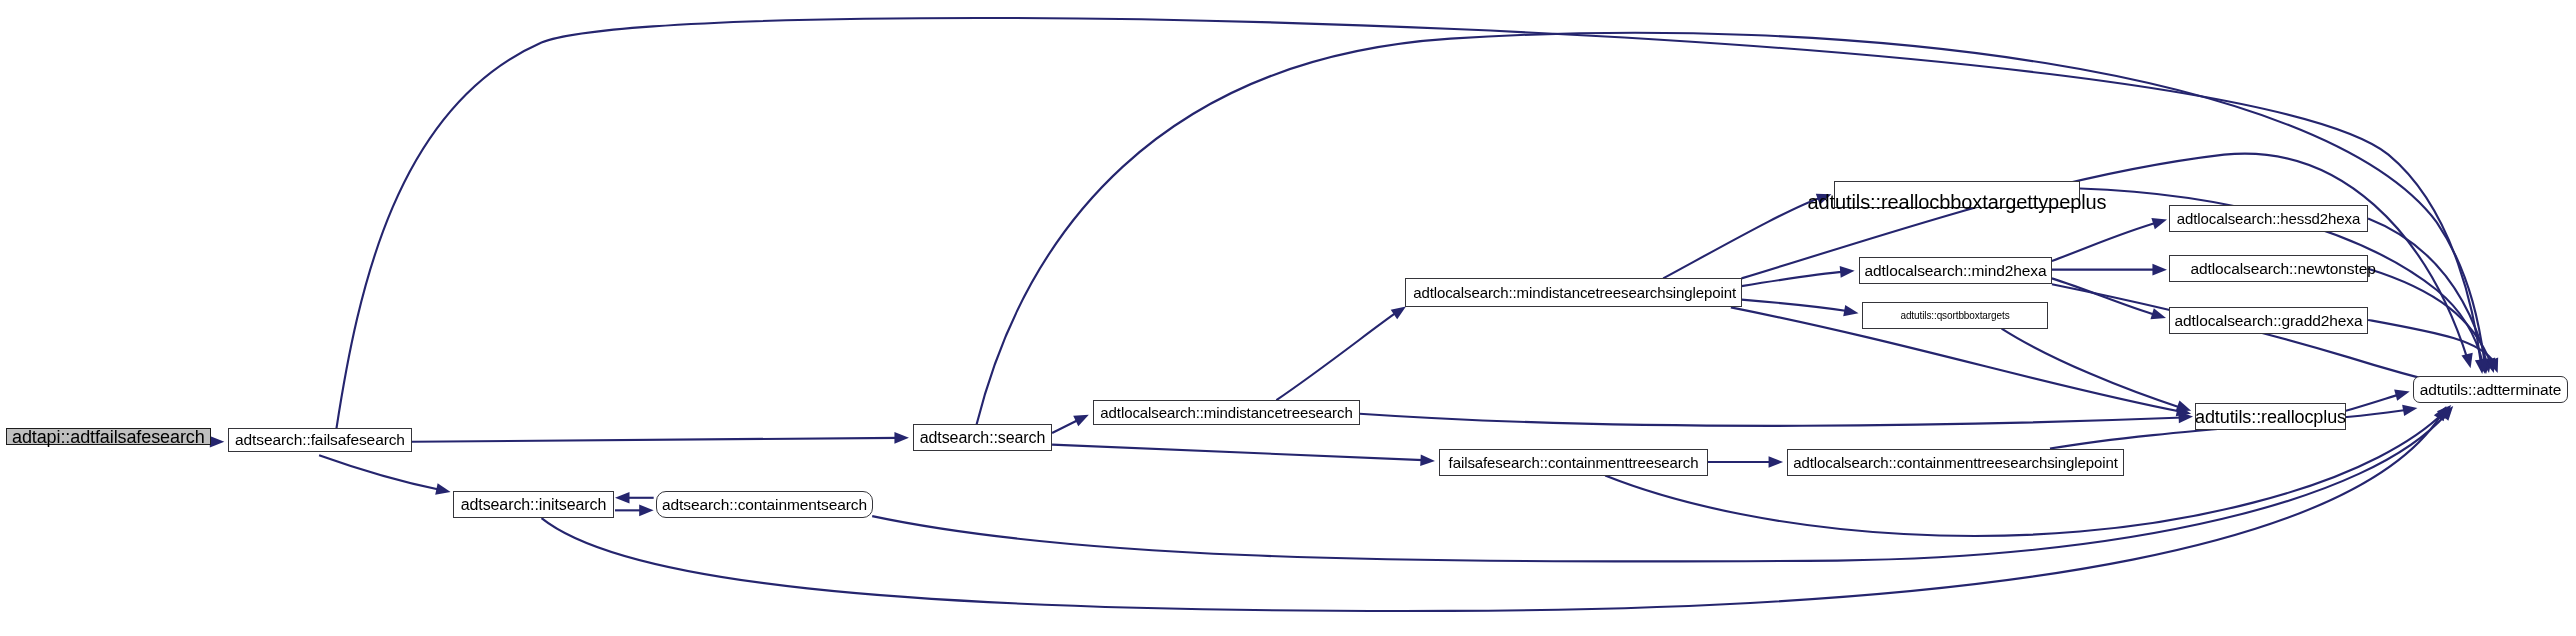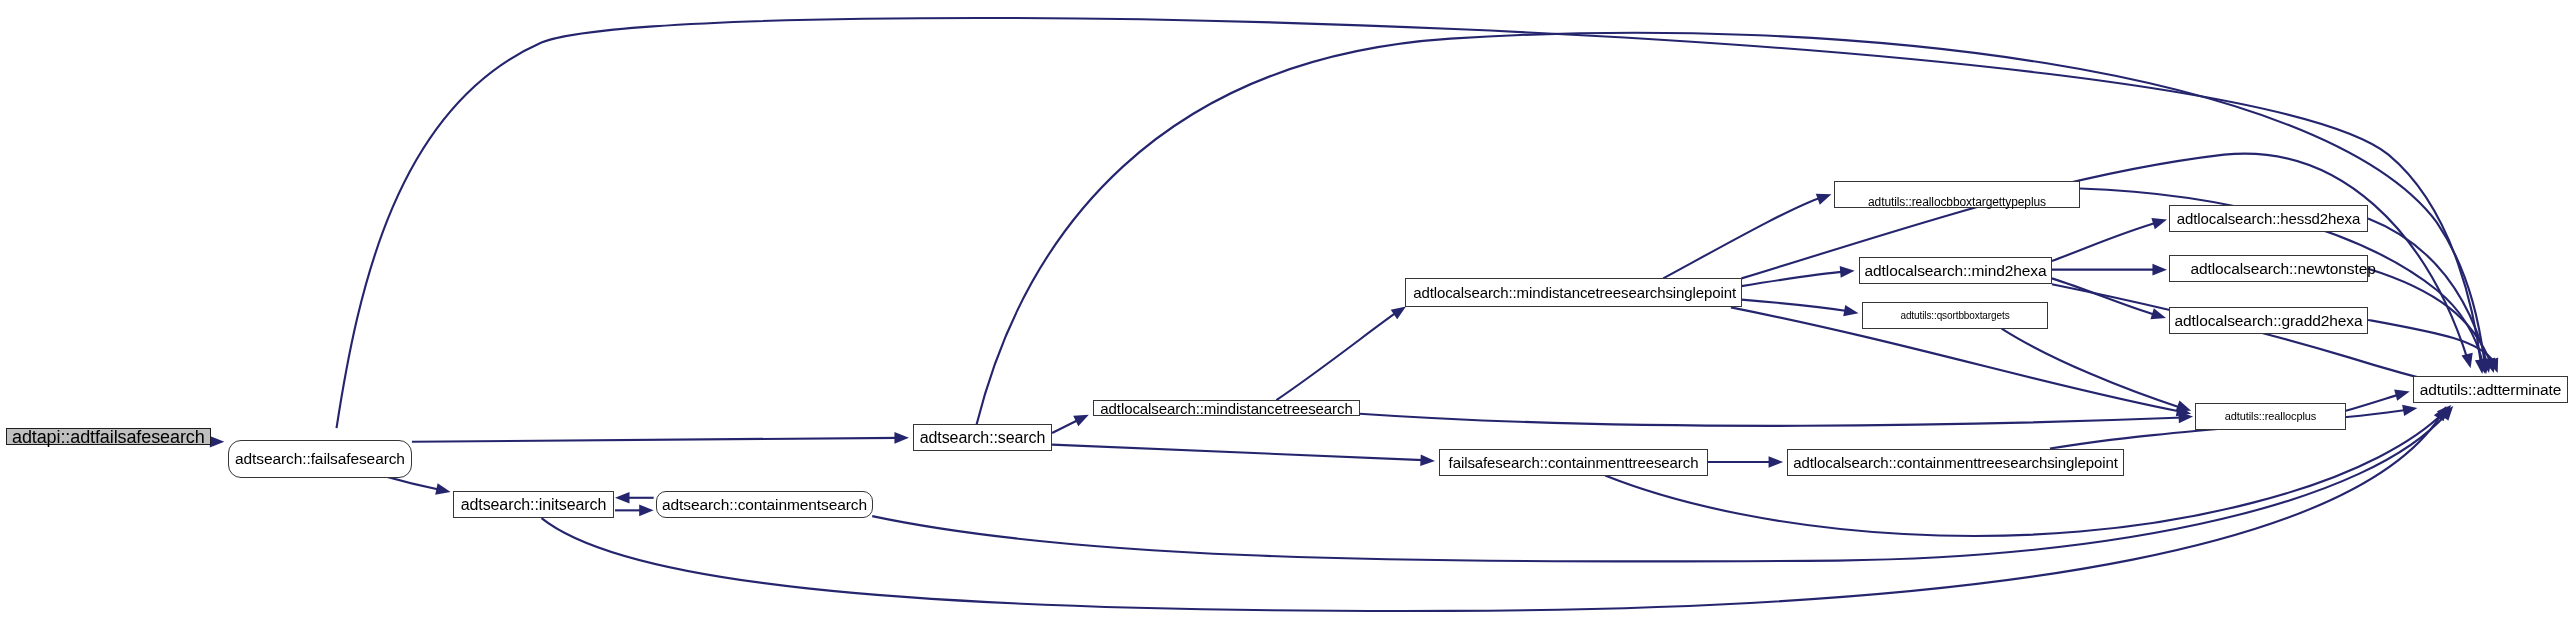--- a/index.html
+++ b/index.html
@@ -123,64 +123,64 @@
         <polygon class="edge-head" points="0,0 -15,-6 -15,6" transform="translate(2570,387) rotate(78)"></polygon>
         <path class="edge-path" d="M2426,425 C2450,418 2468,412 2482,408"></path>
         <polygon class="edge-head" points="0,0 -15,-6 -15,6" transform="translate(2492,405) rotate(-15)"></polygon>
       </g>
   </svg>
 
   <div id="nodes-layer">
       <div class="node-box root" style="left: 5.8px; top: 428px; width: 205px; height: 17px;">
         <span class="node-label" style="font-size: 18px;">adtapi::adtfailsafesearch</span>
       </div>
-      <div class="node-box" style="left: 228px; top: 440px; width: 184px; height: 38px; border-radius: 13px;">
+      <div class="node-box" style="left: 228px; top: 428px; width: 184px; height: 24px;">
         <span class="node-label" style="font-size: 15.5px;">adtsearch::failsafesearch</span>
       </div>
       <div class="node-box" style="left: 453px; top: 491px; width: 161px; height: 27px;">
         <span class="node-label" style="font-size: 16px;">adtsearch::initsearch</span>
       </div>
       <div class="node-box" style="left: 656px; top: 491px; width: 217px; height: 27px; border-radius: 10px;">
         <span class="node-label" style="font-size: 15.5px;">adtsearch::containmentsearch</span>
       </div>
       <div class="node-box" style="left: 913px; top: 424px; width: 139px; height: 27px;">
         <span class="node-label" style="font-size: 16px;">adtsearch::search</span>
       </div>
-      <div class="node-box" style="left: 1093px; top: 400px; width: 267px; height: 16px; align-items: center;">
+      <div class="node-box" style="left: 1093px; top: 400px; width: 267px; height: 25px; align-items: center;">
         <span class="node-label" style="font-size: 15px;">adtlocalsearch::mindistancetreesearch</span>
       </div>
       <div class="node-box" style="left: 1439px; top: 449px; width: 269px; height: 27px;">
         <span class="node-label" style="font-size: 15px;">failsafesearch::containmenttreesearch</span>
       </div>
       <div class="node-box" style="left: 1787px; top: 449px; width: 337px; height: 27px;">
         <span class="node-label" style="font-size: 15px;">adtlocalsearch::containmenttreesearchsinglepoint</span>
       </div>
       <div class="node-box" style="left: 1405px; top: 278px; width: 337px; height: 29px; padding-left: 8px;">
         <span class="node-label" style="font-size: 15px;">adtlocalsearch::mindistancetreesearchsinglepoint</span>
       </div>
       <div class="node-box" style="left: 1834px; top: 181px; width: 246px; height: 27px;">
-        <span class="node-label" style="font-size: 12px; margin-top: 15px;">adtutils::reallocbboxtargettypeplus</span>
+        <span class="node-label" style="font-size: 20px; margin-top: 15px;">adtutils::reallocbboxtargettypeplus</span>
       </div>
       <div class="node-box" style="left: 1859px; top: 257px; width: 193px; height: 27px;">
         <span class="node-label" style="font-size: 15.5px;">adtlocalsearch::mind2hexa</span>
       </div>
       <div class="node-box" style="left: 1862px; top: 302px; width: 186px; height: 27px;">
         <span class="node-label" style="font-size: 10px;">adtutils::qsortbboxtargets</span>
       </div>
       <div class="node-box" style="left: 2169px; top: 205px; width: 199px; height: 27px;">
         <span class="node-label" style="font-size: 15px;">adtlocalsearch::hessd2hexa</span>
       </div>
       <div class="node-box" style="left: 2169px; top: 255px; width: 199px; height: 27px; padding-left: 35px;">
         <span class="node-label" style="font-size: 15.5px;">adtlocalsearch::newtonstep</span>
       </div>
       <div class="node-box" style="left: 2169px; top: 307px; width: 199px; height: 27px;">
         <span class="node-label" style="font-size: 15.5px;">adtlocalsearch::gradd2hexa</span>
       </div>
       <div class="node-box" style="left: 2195px; top: 403px; width: 151px; height: 27px;">
-        <span class="node-label" style="font-size: 11px;">adtutils::reallocplus</span>
+        <span class="node-label" style="font-size: 18px;">adtutils::reallocplus</span>
       </div>
-      <div class="node-box" style="left: 2413px; top: 376px; width: 155px; height: 27px;">
+      <div class="node-box" style="left: 2413px; top: 376px; width: 155px; height: 27px; border-radius: 7px;">
         <span class="node-label" style="font-size: 15.5px;">adtutils::adtterminate</span>
       </div>
     </div>
 
 </div>
 
 
 </body></html>

